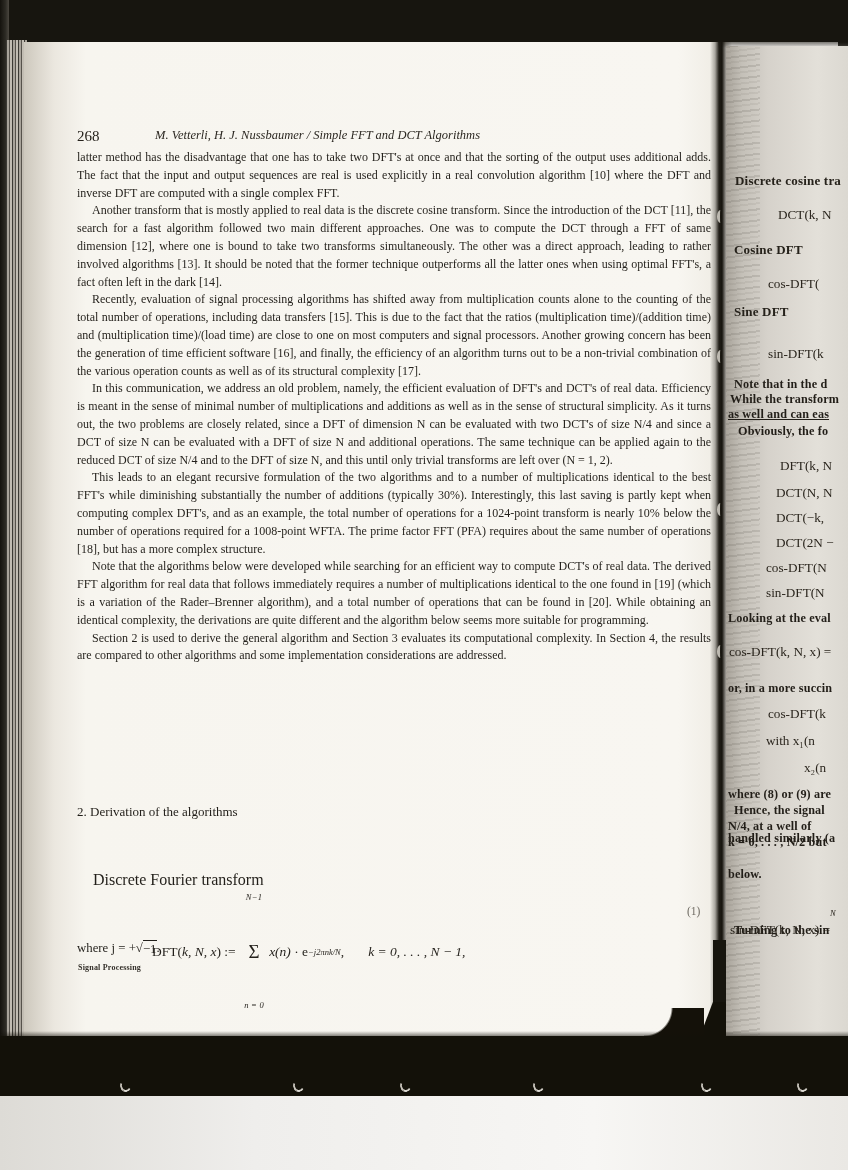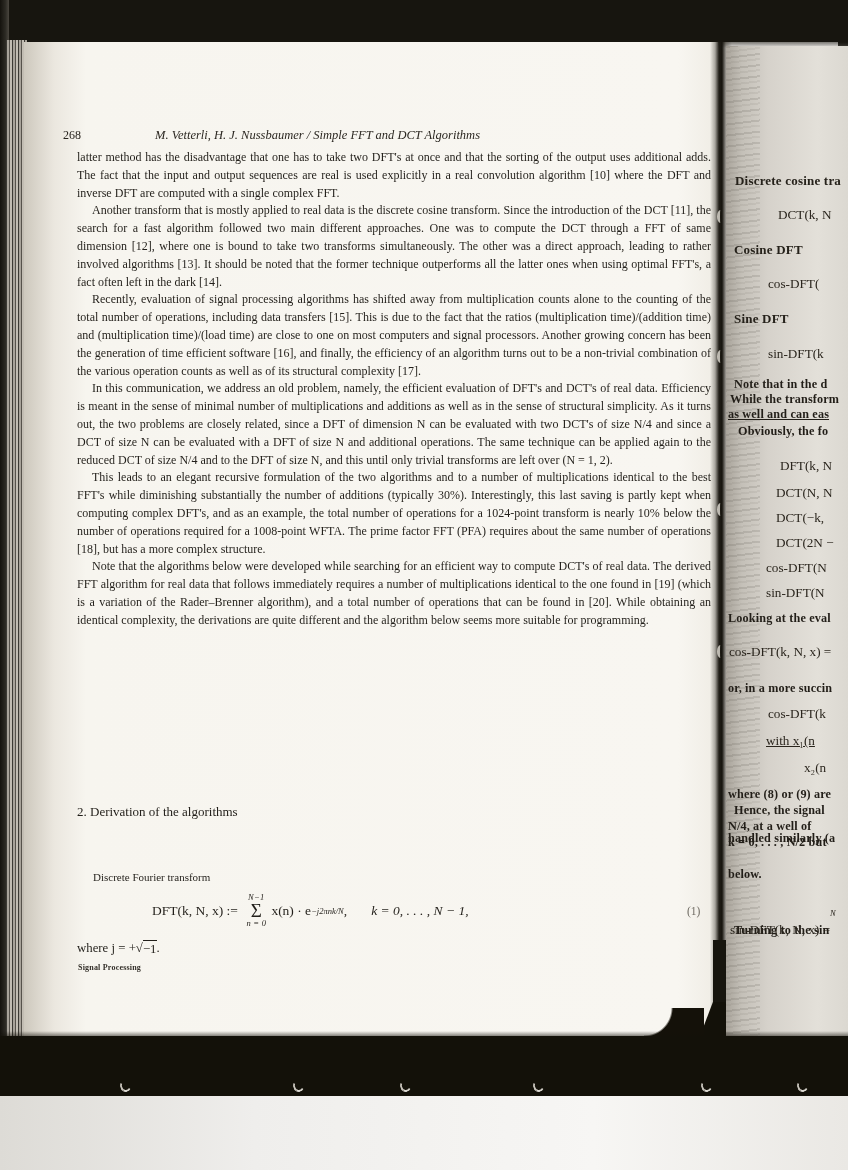--- a/index.html
+++ b/index.html
@@ -44,35 +44,35 @@
           background:radial-gradient(circle at 100% 0,rgba(0,0,0,0) 27px,#141109 29px);}
   .curl{position:absolute;width:4px;height:13px;border-left:3px solid #d6d2c9;
           border-radius:50% 0 0 50%/50% 0 0 50%;left:717px;opacity:.85;}
 
   
   .glint{position:absolute;top:1080px;width:7px;height:8px;border:2px solid rgba(0,0,0,0);
           border-bottom:2px solid #dcd9d2;border-left:2px solid #c7c3bb;border-radius:50%;
           transform:rotate(-18deg);}
 
   
-  .pg-num{position:absolute;left:39px;top:86px;font-size:12px;color:#26221c;}
+  .pg-num{position:absolute;left:53px;top:86px;font-size:15px;color:#26221c;}
   .run-title{position:absolute;left:131px;top:86px;width:480px;text-align:left;
           font-style:italic;font-size:12.5px;color:#2b2721;}
   .body-col{position:absolute;left:53px;top:107px;width:634px;text-align:justify;
           font-size:12px;line-height:17.8px;color:#221f1a;}
   .body-col p{margin:0;text-indent:15px;}
   .body-col p.no-indent{text-indent:0;}
   .sec-head{position:absolute;left:53px;top:762px;font-weight:400;font-size:13px;color:#201d18;}
   .intro-line{position:absolute;left:53px;top:799px;width:645px;font-size:12.4px;text-indent:16px;color:#221f1a;}
-  .dft-label{position:absolute;left:69px;top:829px;font-size:11px;color:#221f1a;}
+  .dft-label{position:absolute;left:69px;top:829px;font-size:16px;color:#221f1a;}
 
   .equation{position:absolute;left:128px;top:851px;display:flex;align-items:center;
           font-size:13.5px;color:#221f1a;white-space:pre;}
-  .eq-var{}
-  .sum{display:inline-flex;flex-direction:column;align-items:center;margin:0 5px;}
+  .eq-var{font-style:italic;}
+  .sum{display:inline-flex;flex-direction:column;align-items:center;margin:0 5px;gap:41px;}
   .sum .lim{font-size:8.5px;line-height:9px;font-style:italic;letter-spacing:.3px;}
   .sum .sigma{font-size:19px;line-height:17px;}
   .eq-exp{font-size:8.5px;font-style:italic;vertical-align:super;line-height:0;}
   .eq-range{margin-left:24px;font-style:italic;}
   .eq-num{position:absolute;left:663px;top:863px;font-size:11.5px;color:#6e6a62;}
 
   .where-line{position:absolute;left:53px;top:899px;font-size:12.8px;color:#221f1a;}
   .radicand{border-top:1px solid #221f1a;padding-top:.5px;}
   .journal-footer{position:absolute;left:54px;top:921px;font-size:8px;font-weight:700;
           letter-spacing:.2px;color:#34302a;}
@@ -99,20 +99,21 @@
     <div class="pg-num">268</div>
     <div class="run-title">M. Vetterli, H. J. Nussbaumer / Simple FFT and DCT Algorithms</div>
 
     <div class="body-col">
         <p class="no-indent">latter method has the disadvantage that one has to take two DFT's at once and that the sorting of the output uses additional adds. The fact that the input and output sequences are real is used explicitly in a real convolution algorithm [10] where the DFT and inverse DFT are computed with a single complex FFT.</p>
         <p>Another transform that is mostly applied to real data is the discrete cosine transform. Since the introduction of the DCT [11], the search for a fast algorithm followed two main different approaches. One was to compute the DCT through a FFT of same dimension [12], where one is bound to take two transforms simultaneously. The other was a direct approach, leading to rather involved algorithms [13]. It should be noted that the former technique outperforms all the latter ones when using optimal FFT's, a fact often left in the dark [14].</p>
         <p>Recently, evaluation of signal processing algorithms has shifted away from multiplication counts alone to the counting of the total number of operations, including data transfers [15]. This is due to the fact that the ratios (multiplication time)/(addition time) and (multiplication time)/(load time) are close to one on most computers and signal processors. Another growing concern has been the generation of time efficient software [16], and finally, the efficiency of an algorithm turns out to be a non-trivial combination of the various operation counts as well as of its structural complexity [17].</p>
         <p>In this communication, we address an old problem, namely, the efficient evaluation of DFT's and DCT's of real data. Efficiency is meant in the sense of minimal number of multiplications and additions as well as in the sense of structural simplicity. As it turns out, the two problems are closely related, since a DFT of dimension N can be evaluated with two DCT's of size N/4 and since a DCT of size N can be evaluated with a DFT of size N and additional operations. The same technique can be applied again to the reduced DCT of size N/4 and to the DFT of size N, and this until only trivial transforms are left over (N = 1, 2).</p>
         <p>This leads to an elegant recursive formulation of the two algorithms and to a number of multiplications identical to the best FFT's while diminishing substantially the number of additions (typically 30%). Interestingly, this last saving is partly kept when computing complex DFT's, and as an example, the total number of operations for a 1024-point transform is nearly 10% below the number of operations required for a 1008-point WFTA. The prime factor FFT (PFA) requires about the same number of operations [18], but has a more complex structure.</p>
         <p>Note that the algorithms below were developed while searching for an efficient way to compute DCT's of real data. The derived FFT algorithm for real data that follows immediately requires a number of multiplications identical to the one found in [19] (which is a variation of the Rader–Brenner algorithm), and a total number of operations that can be found in [20]. While obtaining an identical complexity, the derivations are quite different and the algorithm below seems more suitable for programming.</p>
+        <p>Section 2 is used to derive the general algorithm and Section 3 evaluates its computational complexity. In Section 4, the results are compared to other algorithms and some implementation considerations are addressed.</p>
       </div>
 
     <div class="sec-head">2. Derivation of the algorithms</div>
     <div class="dft-label">Discrete Fourier transform</div>
 
     <div class="equation">
       <span>DFT(</span><span class="eq-var">k, N, x</span><span>) := </span>
       <span class="sum">
         <span class="lim">N−1</span>
         <span class="sigma">Σ</span>
@@ -135,37 +136,37 @@
   <div class="fillet-l"></div>
   <div class="fillet-r"></div>
 
   <div class="right-page">
     <div class="mottle"></div>
     <div class="frags">
         <div class="frag head" style="top: 127px; left: 9px;">Discrete cosine tra</div>
         <div class="frag formula" style="top: 161px; left: 52px;">DCT(k, N</div>
         <div class="frag head" style="top: 196px; left: 8px;">Cosine DFT</div>
         <div class="frag formula" style="top: 230px; left: 42px;">cos-DFT(</div>
-        <div class="frag head" style="top: 265px; left: 8px;">Sine DFT</div>
+        <div class="frag head" style="top: 258px; left: 8px;">Sine DFT</div>
         <div class="frag formula" style="top: 300px; left: 42px;">sin-DFT(k</div>
         <div class="frag body" style="top: 331px; left: 8px;">Note that in the d</div>
         <div class="frag body" style="top: 346px; left: 4px; text-align: center;">While the transform</div>
         <div class="frag body" style="top: 361px; left: 2px; text-decoration: underline;">as well and can eas</div>
         <div class="frag body" style="top: 378px; left: 12px;">Obviously, the fo</div>
         <div class="frag formula" style="top: 412px; left: 54px;">DFT(k, N</div>
         <div class="frag formula" style="top: 439px; left: 50px;">DCT(N, N</div>
         <div class="frag formula" style="top: 464px; left: 50px;">DCT(−k,</div>
         <div class="frag formula" style="top: 489px; left: 50px;">DCT(2N −</div>
         <div class="frag formula" style="top: 514px; left: 40px;">cos-DFT(N</div>
         <div class="frag formula" style="top: 539px; left: 40px;">sin-DFT(N</div>
         <div class="frag body" style="top: 565px; left: 2px;">Looking at the eval</div>
         <div class="frag formula" style="top: 598px; left: 3px;">cos-DFT(k, N, x) =</div>
         <div class="frag body" style="top: 635px; left: 2px;">or, in a more succin</div>
         <div class="frag formula" style="top: 660px; left: 42px;">cos-DFT(k</div>
-        <div class="frag formula" style="top: 687px; left: 40px; text-decoration: underline;">with   x₁(n</div>
+        <div class="frag formula" style="top: 687px; left: 40px;">with   x₁(n</div>
         <div class="frag formula" style="top: 714px; left: 78px;">x₂(n</div>
         <div class="frag body" style="top: 741px; left: 2px;">where (8) or (9) are</div>
         <div class="frag body" style="top: 757px; left: 8px;">Hence, the signal</div>
         <div class="frag body" style="top: 773px; left: 2px;">N/4, at a well of</div>
         <div class="frag body" style="top: 789px; left: 2px;">k = 0, . . . , N/2 but</div>
         <div class="frag body" style="top: 785px; left: 2px; text-align: right;">handled similarly (a</div>
         <div class="frag body" style="top: 821px; left: 2px;">below.</div>
         <div class="frag body" style="top: 877px; left: 8px; text-align: right;">Turning to the sin</div>
         <div class="frag sup" style="top: 862px; left: 104px;">N</div>
         <div class="frag formula" style="top: 876px; left: 4px;">sin-DFT(k, N, x) =</div>

